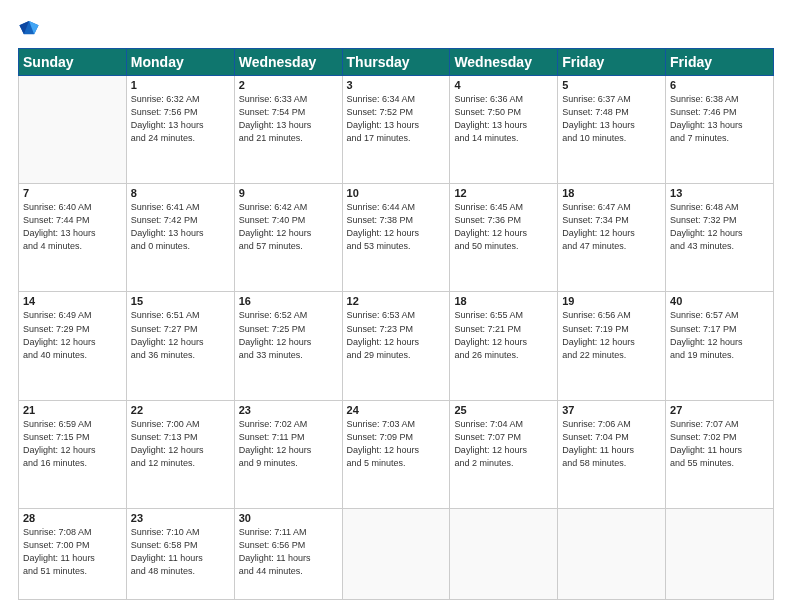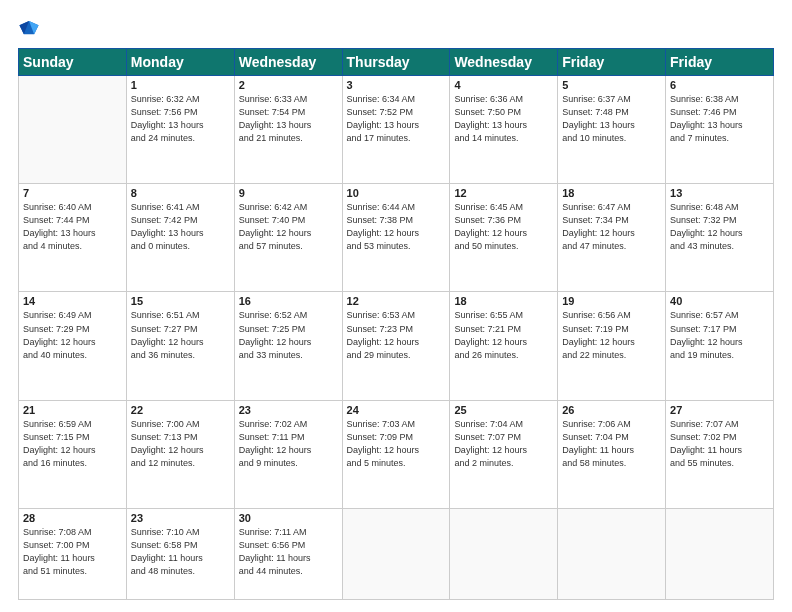--- a/index.html
+++ b/index.html
@@ -235,21 +235,21 @@
           </td>
           <td>
             <span class="day-number">24</span>
             <div class="day-info">Sunrise: 7:03 AM<br>Sunset: 7:09 PM<br>Daylight: 12 hours<br>and 5 minutes.</div>
           </td>
           <td>
             <span class="day-number">25</span>
             <div class="day-info">Sunrise: 7:04 AM<br>Sunset: 7:07 PM<br>Daylight: 12 hours<br>and 2 minutes.</div>
           </td>
           <td>
-            <span class="day-number">26</span>
+            <span class="day-number">37</span>
             <div class="day-info">Sunrise: 7:06 AM<br>Sunset: 7:04 PM<br>Daylight: 11 hours<br>and 58 minutes.</div>
           </td>
           <td>
             <span class="day-number">27</span>
             <div class="day-info">Sunrise: 7:07 AM<br>Sunset: 7:02 PM<br>Daylight: 11 hours<br>and 55 minutes.</div>
           </td>
         </tr>
         <tr class="last-row">
           <td>
             <span class="day-number">28</span>

